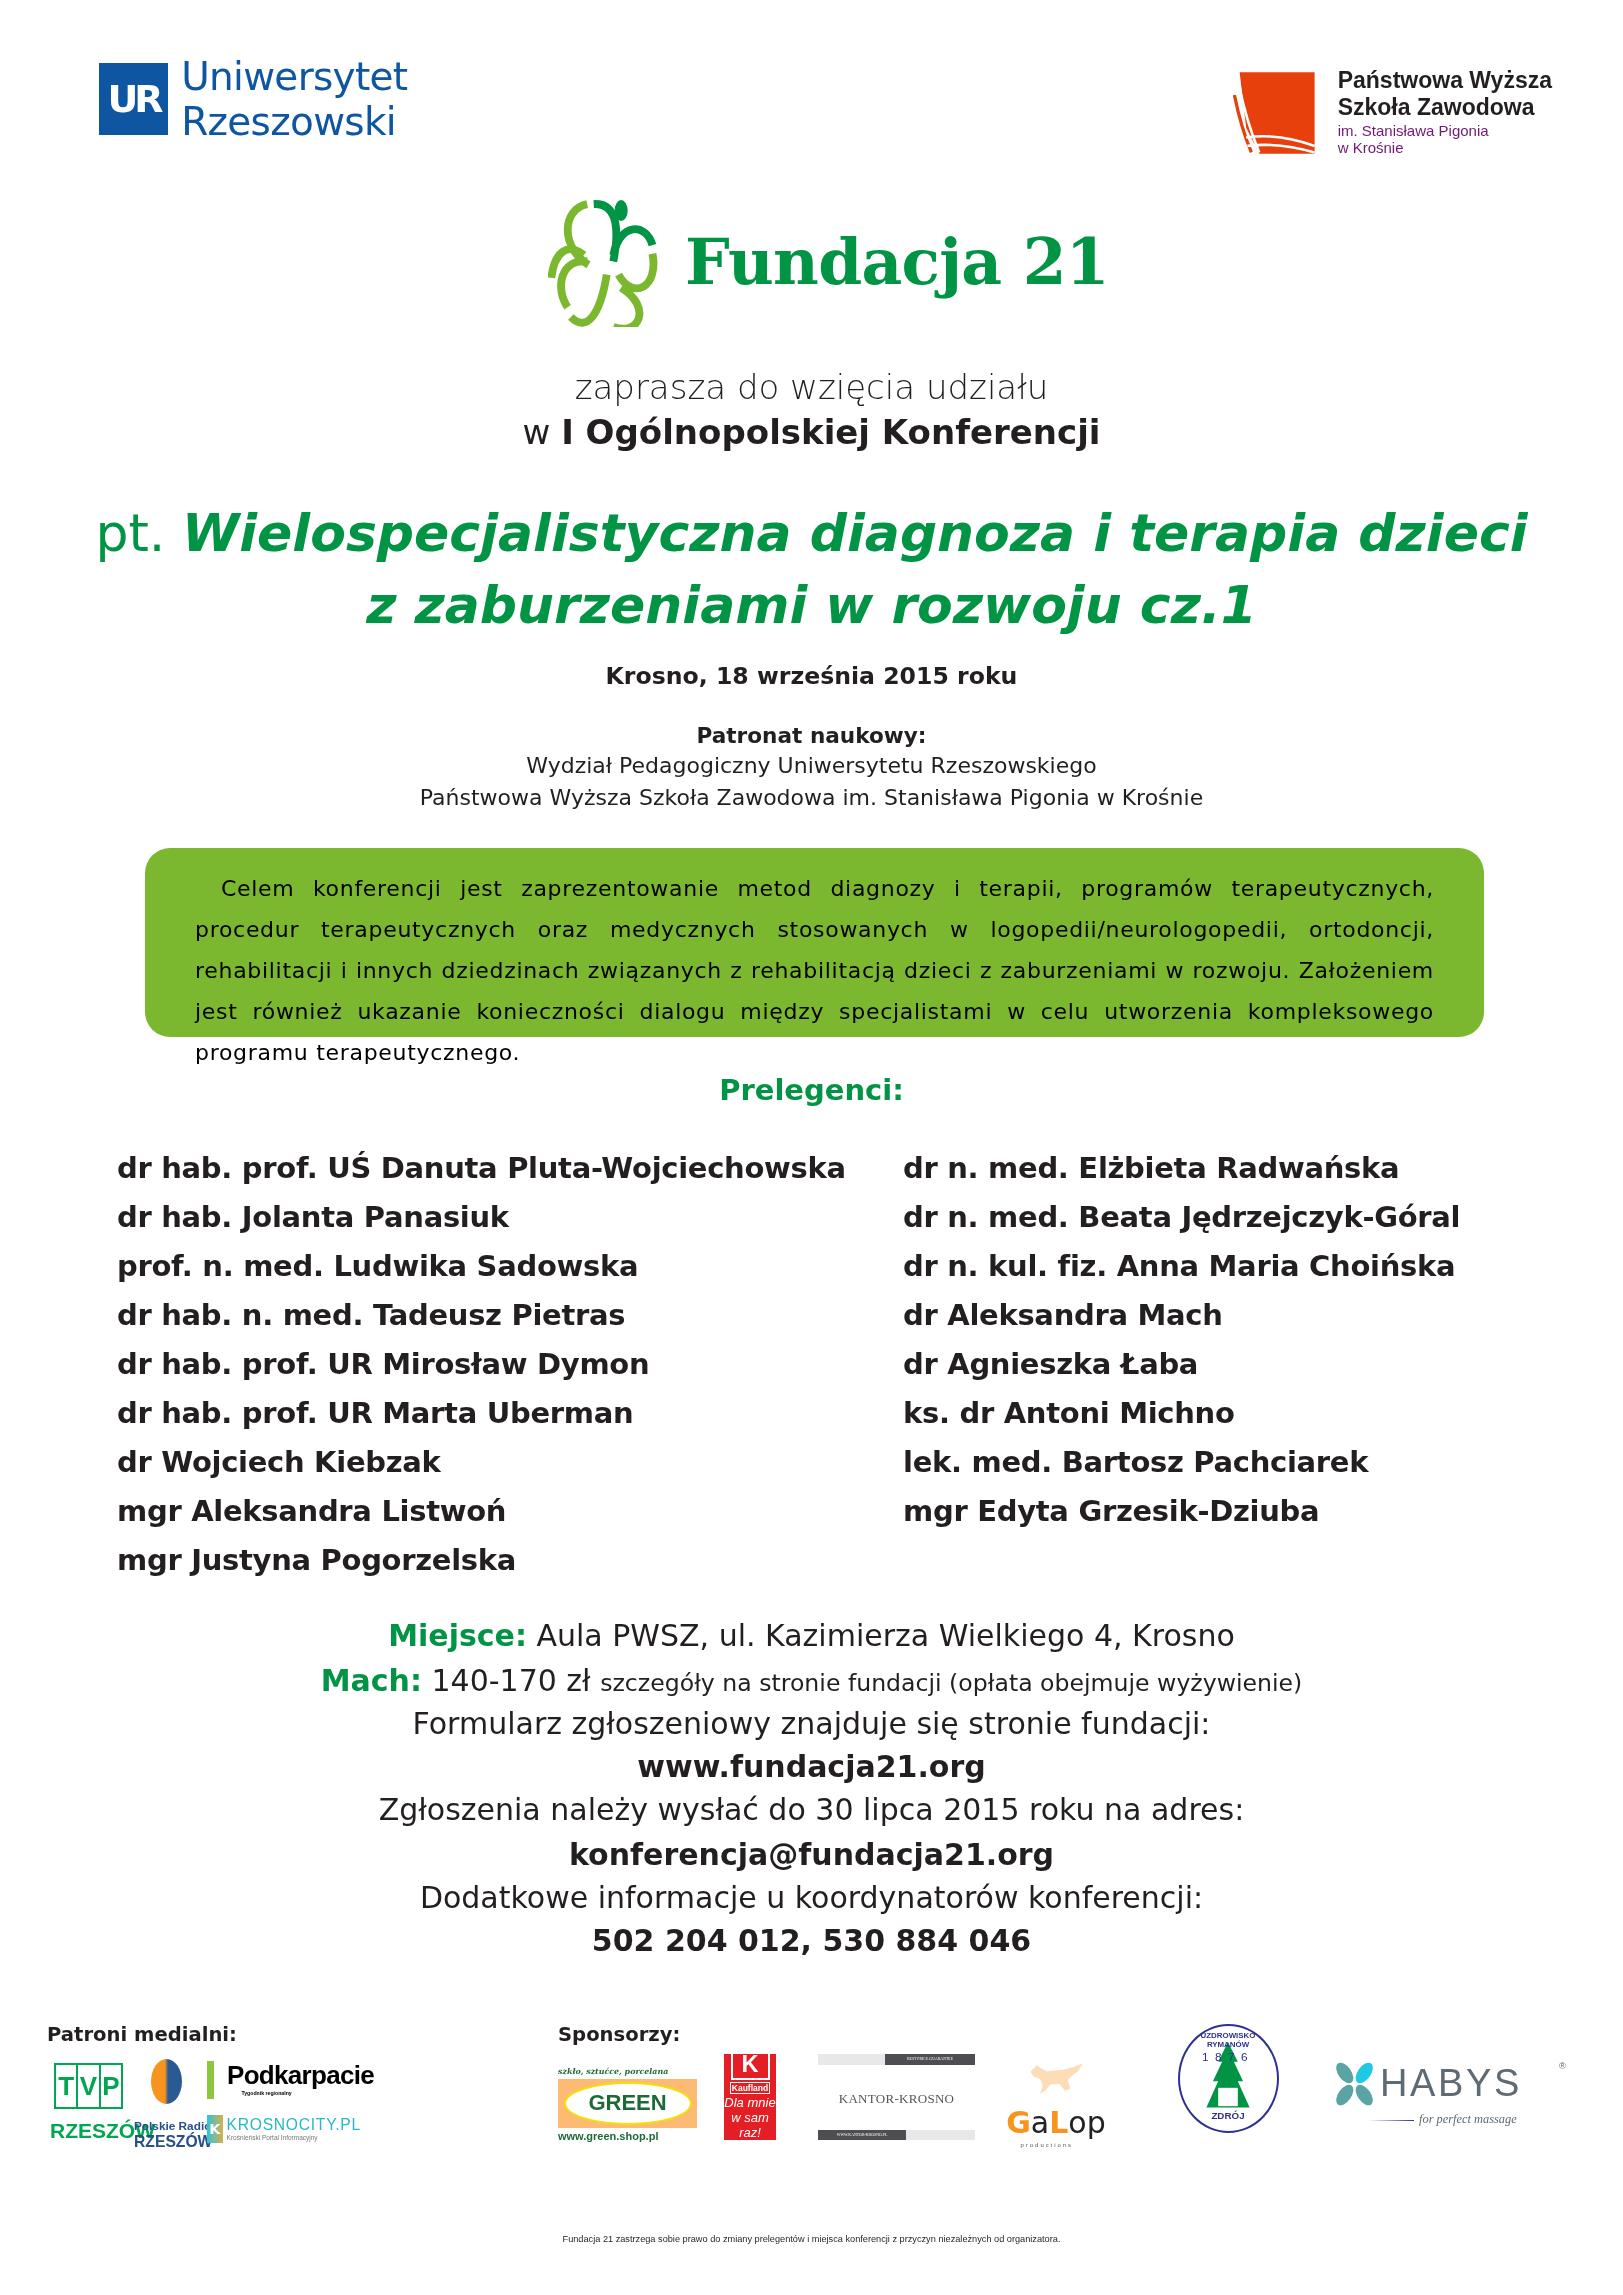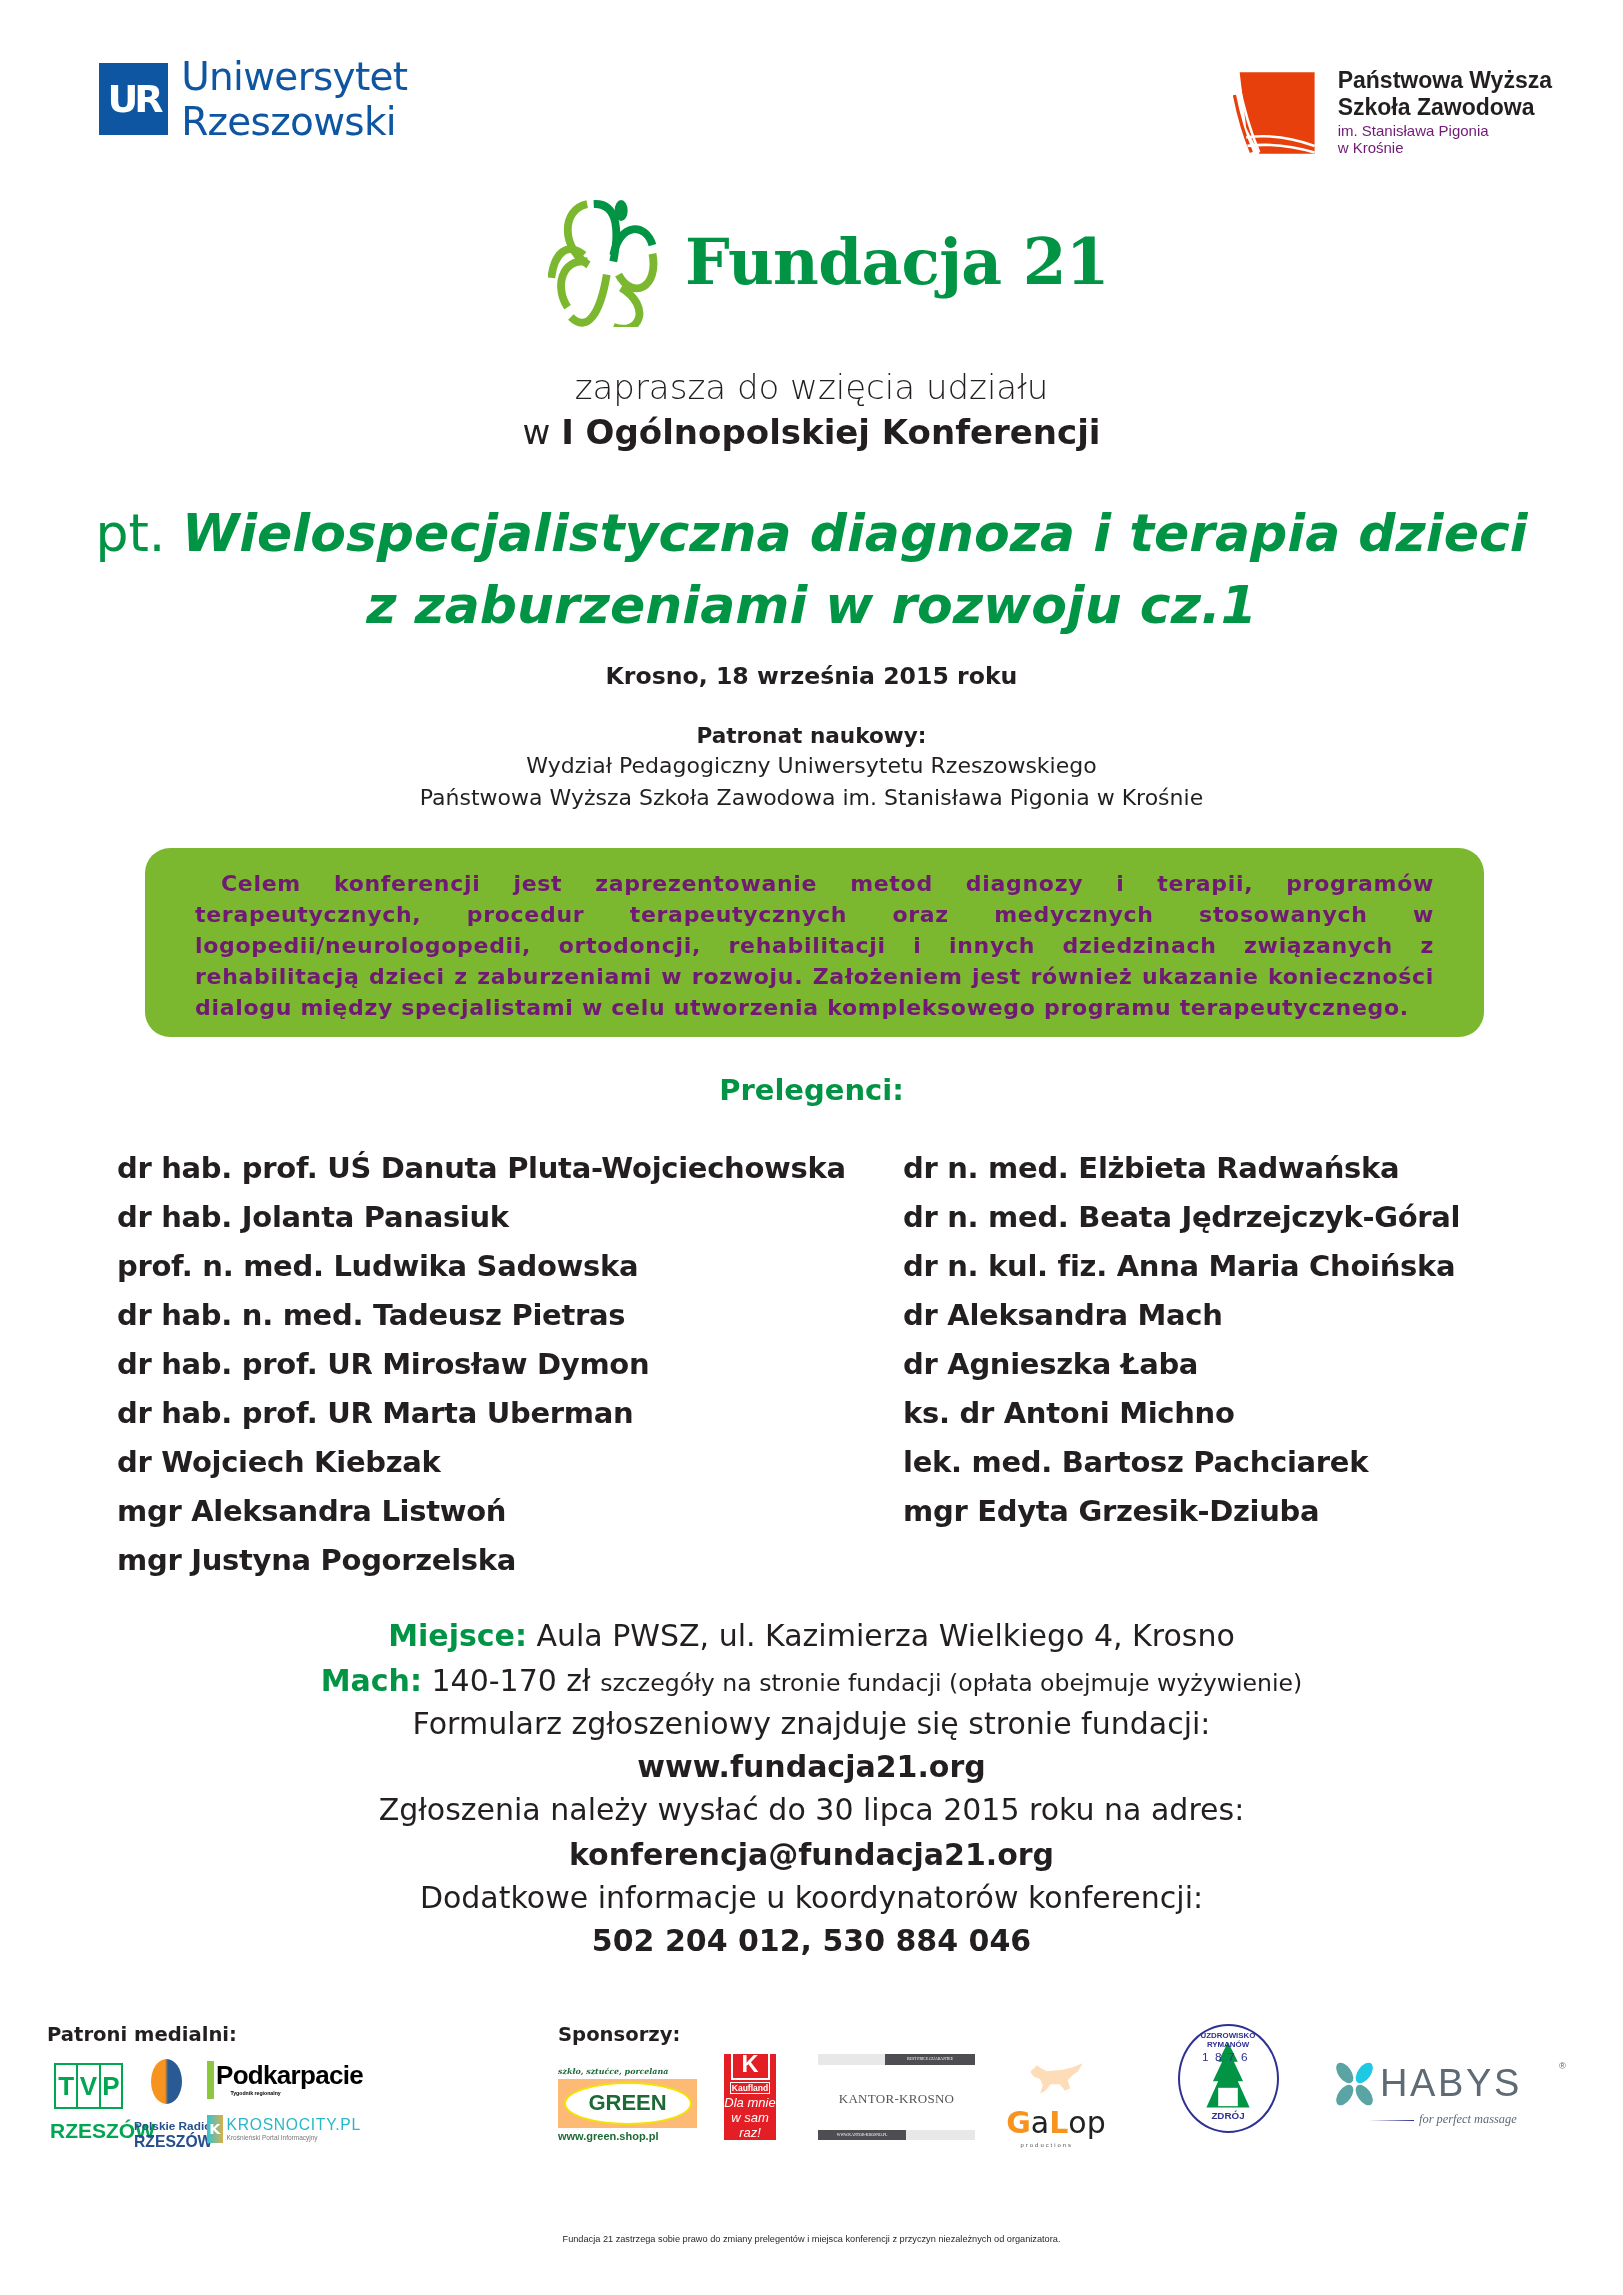--- a/index.html
+++ b/index.html
@@ -31,21 +31,21 @@
   #title1 .pt { font-style:normal; font-weight:normal; }
   #title1 .it, #title2 { font-style:italic; font-weight:bold; }
   #title2 { top:575px; font-size:52px; }
 
   #date { top:662px; font-size:23.6px; font-weight:bold; color:#231f20; }
   #patronat-h { top:723px; font-size:21.6px; font-weight:bold; color:#231f20; }
   #patronat-1 { top:753px; font-size:22px; color:#231f20; }
   #patronat-2 { top:785px; font-size:22px; color:#231f20; }
 
   #goal-box { left:145px; top:848px; width:1339px; height:189px; background:#7cb82f; border-radius:25px; box-sizing:border-box; padding:19.6px 50px 0 50px; }
-  #goal-text { color:#701a75; font-weight:bold; font-size:22px; line-height:31px; text-align:justify; text-indent:26px; letter-spacing:0.7px; }
+  #goal-text { color:#000000; font-weight:normal; font-size:22px; line-height:41px; text-align:justify; text-indent:26px; letter-spacing:0.7px; }
 
   #prel-h { top:1073px; font-size:29px; font-weight:bold; }
   .spk-col { position:absolute; top:1144px; }
   #spk-left { left:117px; }
   #spk-right { left:903px; }
   .spk { font-size:29px; font-weight:bold; color:#231f20; height:49px; line-height:49px; white-space:nowrap; letter-spacing:-0.3px; }
 
   .info { font-size:30px; color:#231f20; white-space:nowrap; }
   #info-miejsce { top:1618px; }
   #info-koszt { top:1663px; }
@@ -64,21 +64,21 @@
 
   #tvp { left:54px; top:2063px; width:65px; height:42px; display:flex; border:2px solid #00a651; }
   .tvp-cell { flex:1; border-right:2px solid #00a651; color:#00a651; font-weight:bold; font-size:26px; display:flex; align-items:center; justify-content:center; font-family:"Liberation Sans", sans-serif; }
   .tvp-cell:last-child { border-right:none; }
   #tvp-rz { left:50px; top:2119px; font-size:21px; font-weight:bold; color:#00a651; font-family:"Liberation Sans", sans-serif; }
 
   #pr-circle { left:151px; top:2059px; width:31px; height:45px; border-radius:50%; background:linear-gradient(90deg,#f7941d 0%,#f7941d 45%,#2a5a94 55%,#2a5a94 100%); }
   #pr-t1 { left:134px; top:2119px; font-size:11.8px; font-weight:bold; color:#264f8c; font-family:"Liberation Sans", sans-serif; }
   #pr-t2 { left:134px; top:2133px; font-size:15.7px; font-weight:bold; color:#264f8c; font-family:"Liberation Sans", sans-serif; }
 
-  #podk { left:207px; top:2061px; width:124px; height:38px; border-left:7.9px solid #8dc63f; box-sizing:border-box; padding-left:2px; }
+  #podk { left:207px; top:2061px; width:124px; height:38px; border-left:7.9px solid #8dc63f; box-sizing:border-box; padding-left:13px; }
   #podk-t { font-family:"Liberation Sans", sans-serif; font-weight:bold; font-size:26px; color:#000; line-height:29px; letter-spacing:-0.7px; }
   #podk-s { font-size:5.2px; font-weight:bold; color:#000; font-family:"Liberation Sans", sans-serif; margin-left:14.4px; }
 
   #kc { left:207px; top:2115px; display:flex; align-items:center; }
   #kc-mark { width:15.7px; height:27.5px; background:linear-gradient(90deg,#2ec4d6,#d7b04e); color:#fff; font-weight:bold; font-size:14.4px; display:flex; align-items:center; justify-content:center; }
   #kc-text { margin-left:3.9px; }
   #kc-t1 { font-family:"Liberation Sans", sans-serif; font-size:15.7px; color:#26b8c9; letter-spacing:0.7px; display:block; }
   #kc-t2 { font-family:"Liberation Sans", sans-serif; font-size:6.5px; color:#777; display:block; }
 
   #green { left:558px; top:2067px; width:139px; height:79px; }

